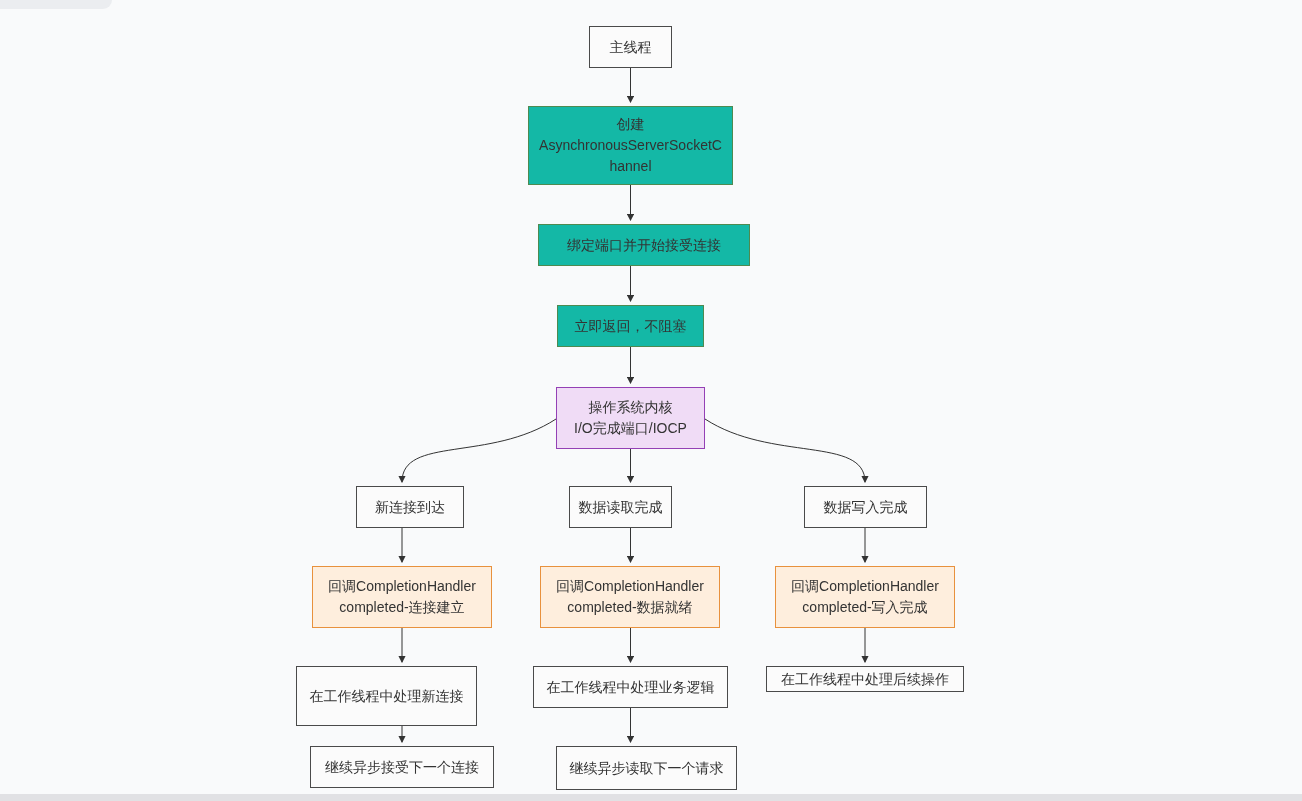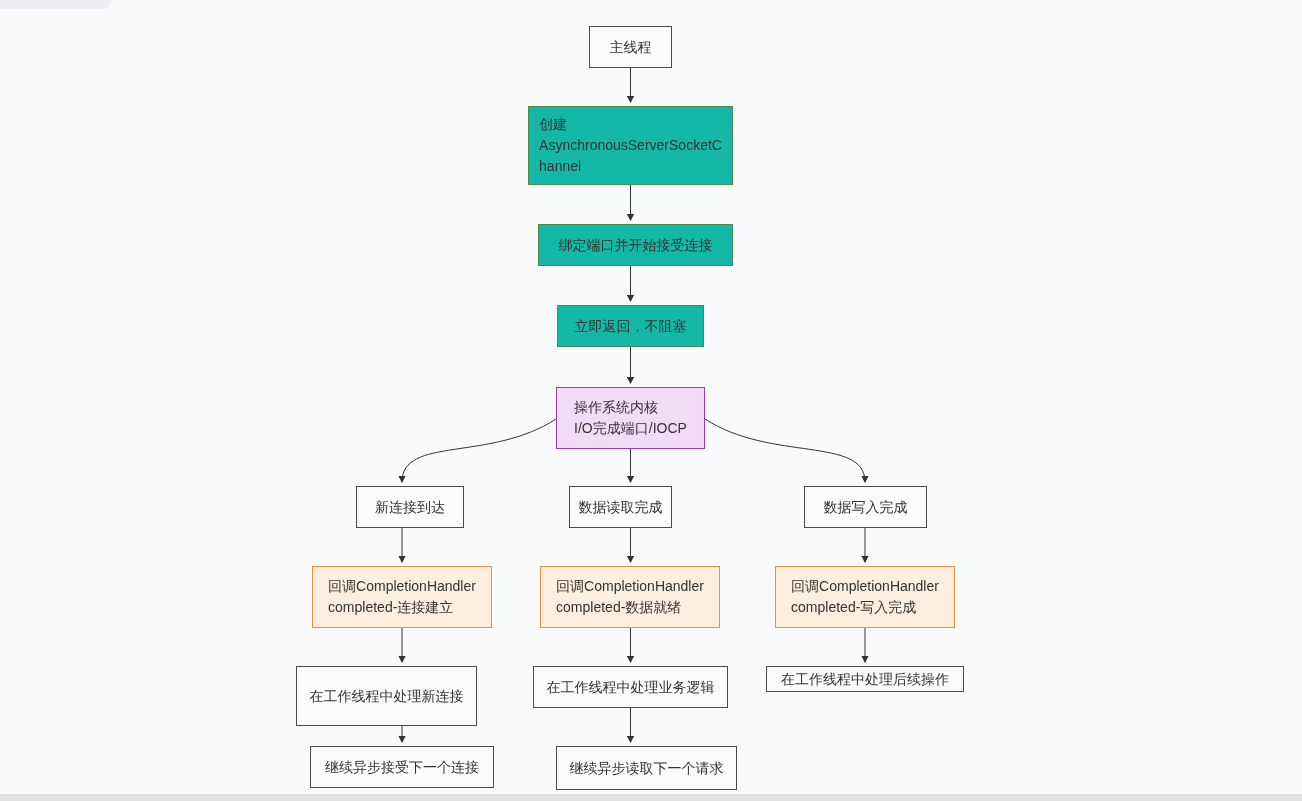--- a/index.html
+++ b/index.html
@@ -24,20 +24,21 @@
 
   .edge-layer {
     position: absolute; left: 0; top: 0;
     width: 1302px; height: 801px;
     pointer-events: none;
   }
 
   .node {
     position: absolute;
     display: flex; align-items: center; justify-content: center;
+    text-align: center;
     white-space: pre-line;
     font-size: 14px;
     line-height: 1.5;
     color: #333333;
     background: #fbfbfb;
     border: 1px solid #4a4a4a;
     padding: 2px 6px;
   }
   .node.green  { background: #14b8a6; border: 1px solid #4e8a50; }
   .node.purple { background: #f0dcf6; border: 1.5px solid #9440b5; }
@@ -70,21 +71,21 @@
     <path d="M865,628 L865,662" marker-end="url(#arrow)"></path>
     <path d="M402,708 L402,742" marker-end="url(#arrow)"></path>
     <path d="M630.5,708 L630.5,742" marker-end="url(#arrow)"></path>
   </g>
 </svg>
 
 <div class="node" style="left:589px; top:26px;  width:83px;  height:42px;">主线程</div>
 <div class="node green" style="left:528px; top:106px; width:205px; height:79px;">创建
 AsynchronousServerSocketC
 hannel</div>
-<div class="node green" style="left:538px; top:224px; width:195px; height:42px;">绑定端口并开始接受连接</div>
+<div class="node green" style="left:538px; top:224px; width:212px; height:42px;">绑定端口并开始接受连接</div>
 <div class="node green" style="left:557px; top:305px; width:147px; height:42px;">立即返回，不阻塞</div>
 <div class="node purple" style="left:556px; top:387px; width:149px; height:62px;">操作系统内核
 I/O完成端口/IOCP</div>
 
 <div class="node" style="left:356px; top:486px; width:108px; height:42px;">新连接到达</div>
 <div class="node" style="left:569px; top:486px; width:103px; height:42px;">数据读取完成</div>
 <div class="node" style="left:804px; top:486px; width:123px; height:42px;">数据写入完成</div>
 
 <div class="node orange" style="left:312px; top:566px; width:180px; height:62px;">回调CompletionHandler
 completed-连接建立</div>

